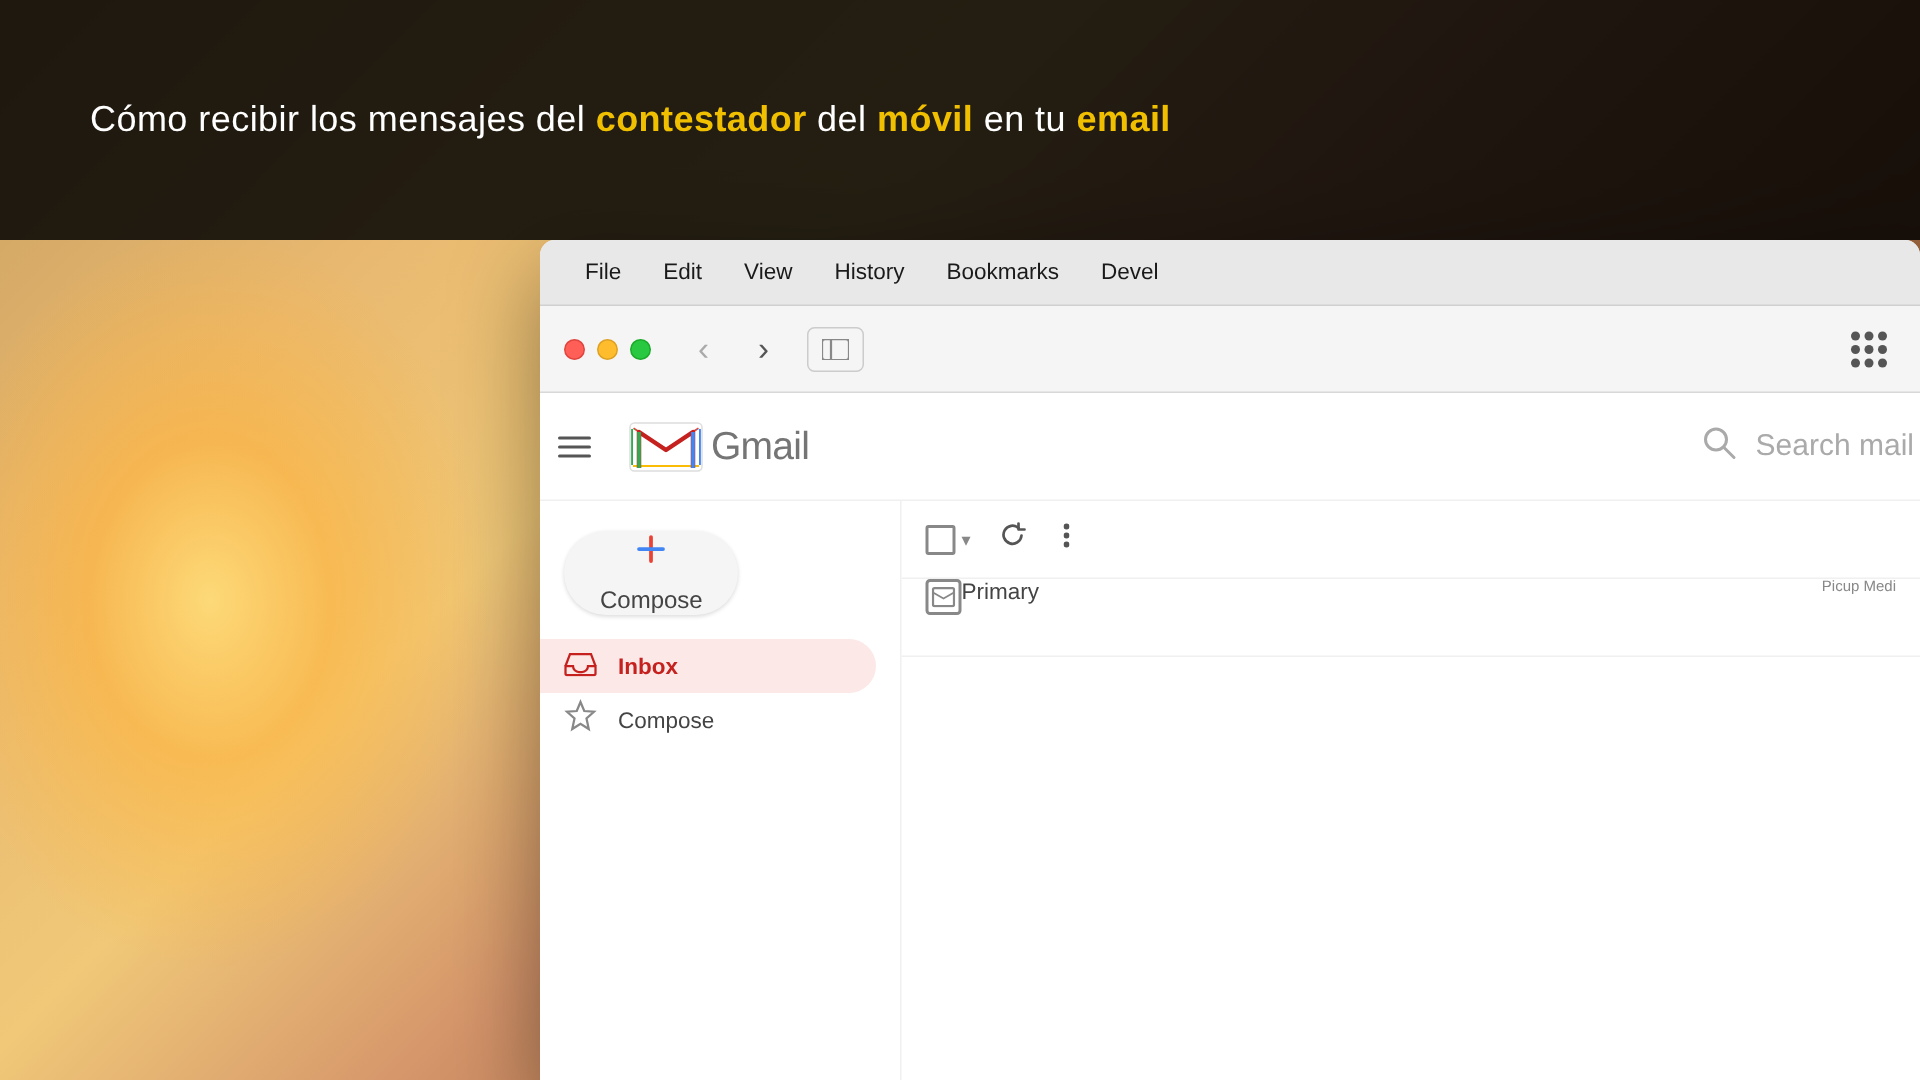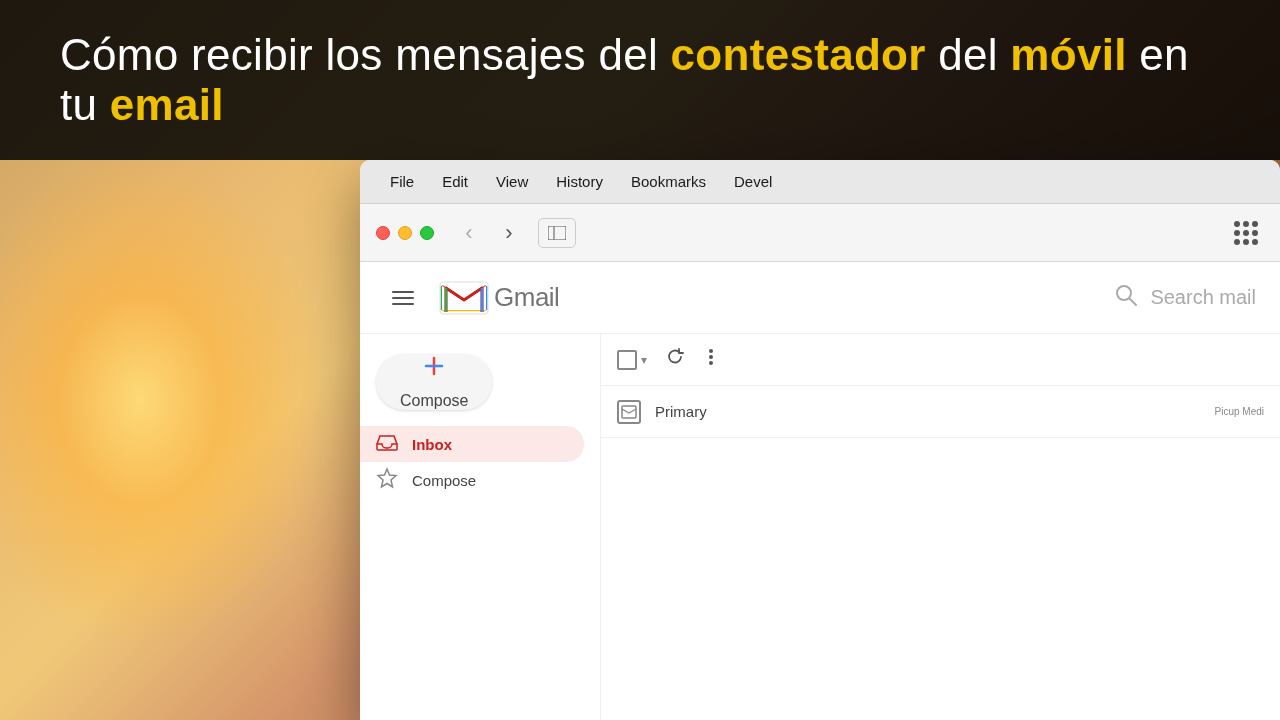--- a/index.html
+++ b/index.html
@@ -40,21 +40,21 @@
       height: 160px;
       background: rgba(0, 0, 0, 0.85);
       z-index: 10;
       display: flex;
       align-items: center;
       padding: 0 60px;
     }
 
     .top-banner-text {
       color: white;
-      font-size: 44px;
+      font-size: 24px;
       font-weight: 400;
       letter-spacing: 0.3px;
     }
 
     .highlight-yellow {
       color: #f0c000;
       font-weight: 700;
     }
 
     
@@ -163,21 +163,21 @@
       display: flex;
       flex-direction: column;
     }
 
     
     .gmail-header {
       height: 72px;
       background: white;
       display: flex;
       align-items: center;
-      padding: 0 24px;
+      padding: 0 4px;
       border-bottom: 1px solid #f0f0f0;
       gap: 16px;
     }
 
     .hamburger-btn {
       background: none;
       border: none;
       cursor: pointer;
       padding: 8px;
       color: #555;
@@ -345,23 +345,22 @@
       border: none;
       cursor: pointer;
       color: #555;
       font-size: 20px;
       padding: 6px;
     }
 
     .primary-row {
       height: 52px;
       display: flex;
-      align-items: center;
+      align-items: flex-start;
       padding: 0 16px;
-      gap: 14px;
       border-bottom: 1px solid #f0f0f0;
     }
 
     .primary-icon {
       width: 24px;
       height: 24px;
       border: 2px solid #888;
       border-radius: 3px;
       display: flex;
       align-items: center;

